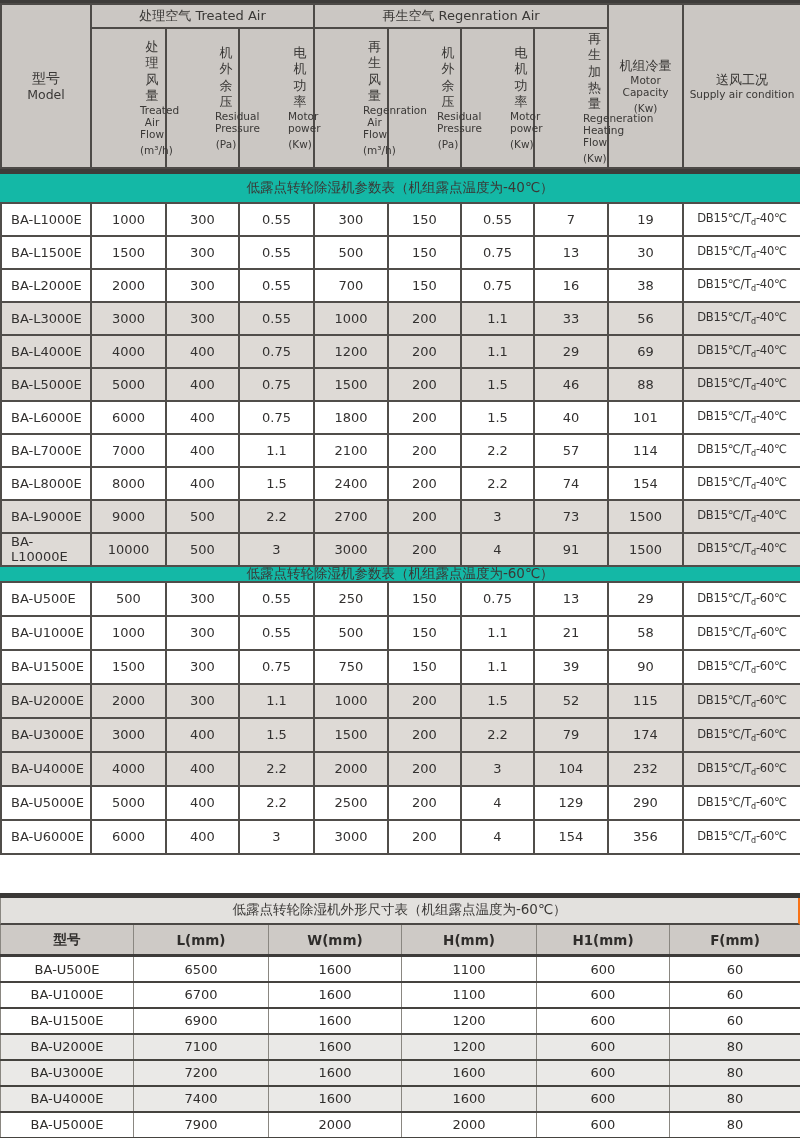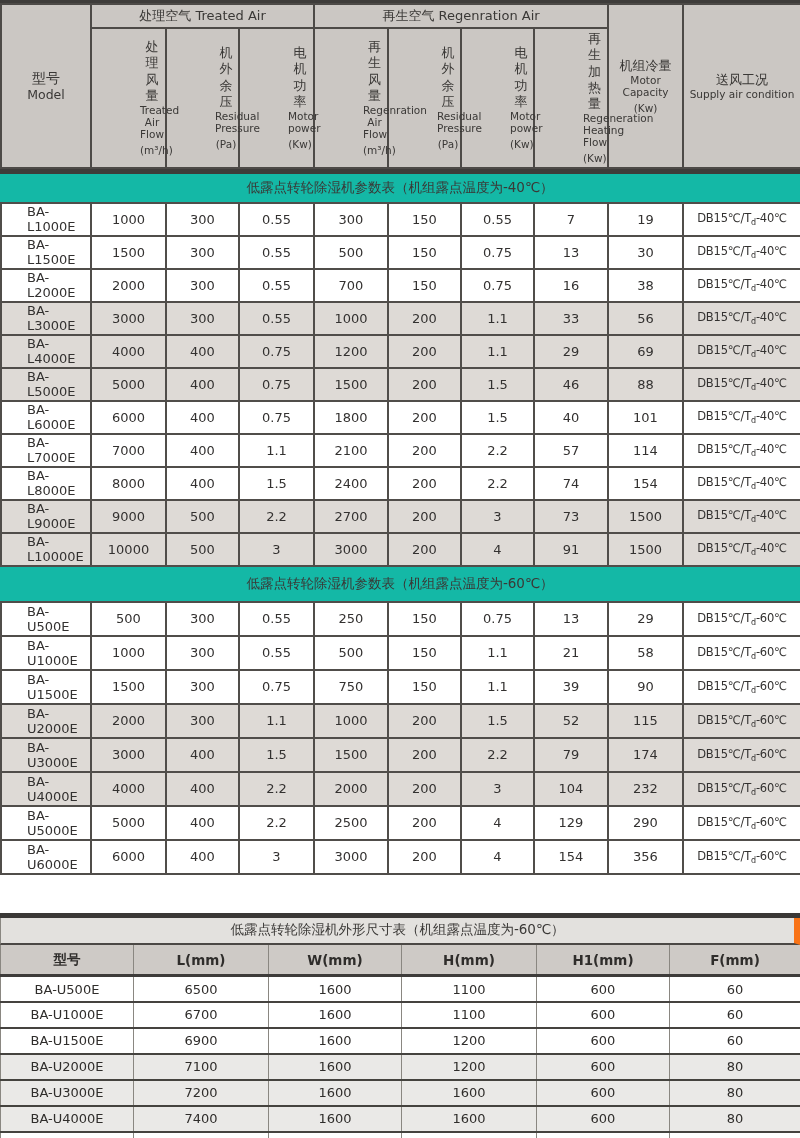--- a/index.html
+++ b/index.html
@@ -44,34 +44,34 @@
     border:2px solid #504d4a;
     height:33px;
     font-size:13px;
     text-align:center;
     vertical-align:middle;
     background:#ffffff;
     color:#333130;
     padding:0 2px;
   }
   .spec-body tr.shaded td { background:#dedad6; }
-  .spec-body td.model { text-align:left; padding-left:25px; font-size:13px; }
+  .spec-body td.model { text-align:left; padding-left:9px; font-size:13px; }
   .spec-body td.supply { font-size:11.5px; letter-spacing:-0.2px; }
   .spec-body td.supply sub { font-size:8px; }
   .body2 td { height:34px; }
 
   
   .gap { height:38px; background:#ffffff; }
 
   
   .dim-wrap { border-top:5px solid #3a3836; border-bottom:3px solid #3e3c3a; }
   .dim-title {
     height:27px; display:flex; align-items:center; justify-content:center;
     background:#e3e1de; font-size:13.5px; color:#3a3836;
-    border-left:1px solid #8a8781; border-right:6px solid #f97316;
+    border-left:1px solid #8a8781; border-right:2px solid #f97316;
     border-bottom:2px solid #4b4845;
   }
   .dim th {
     background:#cecac6; height:31px; font-size:13.5px; font-weight:bold;
     border-left:1px solid #8a8781; border-right:1px solid #8a8781;
     border-bottom:3px solid #3e3c3a; text-align:center; vertical-align:middle;
     color:#2f2d2b;
   }
   .dim td {
     height:26px; font-size:13px; text-align:center; vertical-align:middle;
@@ -305,21 +305,21 @@
             <td class="val">4</td>
             <td class="val">91</td>
             <td class="val">1500</td>
             <td class="supply">DB15℃/T<sub>d</sub>-40℃</td>
           </tr>
         </tbody>
     </table>
   </div>
 
   <div>
-    <div class="section-title" style="height:34px">低露点转轮除湿机参数表（机组露点温度为-60℃）</div>
+    <div class="section-title" style="height:14px">低露点转轮除湿机参数表（机组露点温度为-60℃）</div>
     <table class="spec-body body2">
       <colgroup>
         <col style="width:90px">
           <col style="width:75px">
           <col style="width:73px">
           <col style="width:75px">
         <col style="width:74px">
           <col style="width:73px">
           <col style="width:73px">
           <col style="width:74px">

